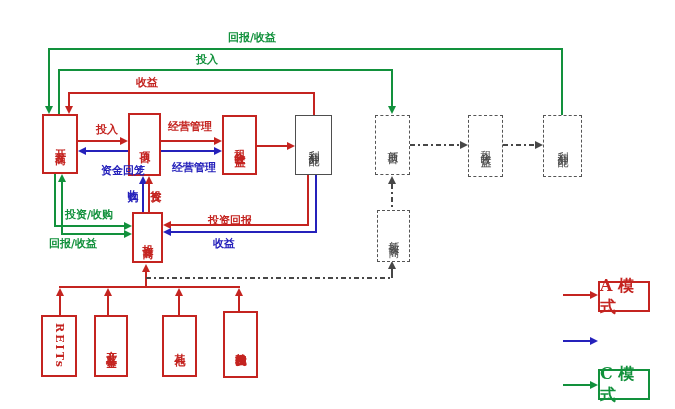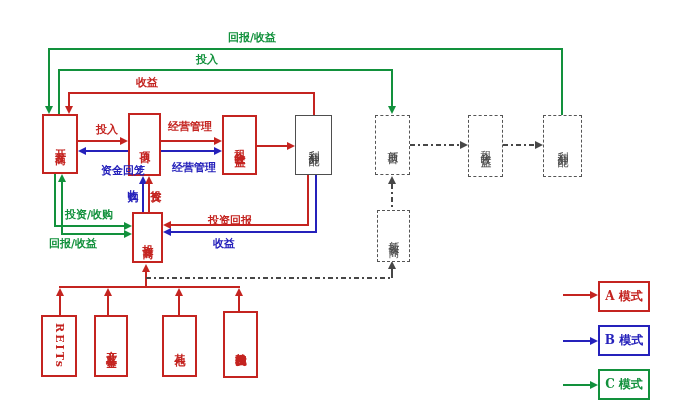--- a/index.html
+++ b/index.html
@@ -37,21 +37,21 @@
   .bx.dashed{border:1.6px dashed #555;color:#4a4a4a;}
   .bx.dashed .t{font-weight:normal;}
   
   .lb{position:absolute;font-size:11px;font-weight:bold;white-space:nowrap;line-height:12px;}
   .lb.vert{writing-mode:vertical-rl;letter-spacing:1px;}
   .lb.c-red{color:var(--red);} .lb.c-blue{color:var(--blue);}
   .lb.c-green{color:var(--green);}
   
   .lg{position:absolute;box-sizing:border-box;background:#fff;border:2px solid var(--c);
       color:var(--c);display:flex;align-items:center;justify-content:center;
-      font-size:12px;font-weight:bold;}
+      font-size:16px;font-weight:bold;}
 </style>
 </head>
 <body>
 
 <div id="canvas">
 
   <div class="ln h c-green" style="left:48px;top:48px;width:515px;"></div>
   <div class="ln v c-green" style="left:48px;top:48px;height:58px;"></div>
   <i class="ar d c-green" style="left:44.5px;top:106px;"></i>
   <div class="ln v c-green" style="left:561px;top:48px;height:67px;"></div>
@@ -177,23 +177,20 @@
   <div class="lb c-green" style="left:49px;top:238px;">回报/收益</div>
 
   <div class="ln h c-red" style="left:563px;top:294px;width:27px;"></div>
   <i class="ar r c-red" style="left:590px;top:290.5px;"></i>
   <div class="lg c-red" style="left:598px;top:281px;width:52px;height:31px;">
     <span>A 模式</span>
     </div>
 
   <div class="ln h c-blue" style="left:563px;top:340px;width:27px;"></div>
   <i class="ar r c-blue" style="left:590px;top:336.5px;"></i>
-  <div class="lg c-blue" style="left:598px;top:325px;width:52px;height:31px;">
-    <span>B 模式</span>
-    </div>
 
   <div class="ln h c-green" style="left:563px;top:384px;width:27px;"></div>
   <i class="ar r c-green" style="left:590px;top:380.5px;"></i>
   <div class="lg c-green" style="left:598px;top:369px;width:52px;height:31px;">
     <span>C 模式</span>
     </div>
 
 </div>
 
 </body></html>

